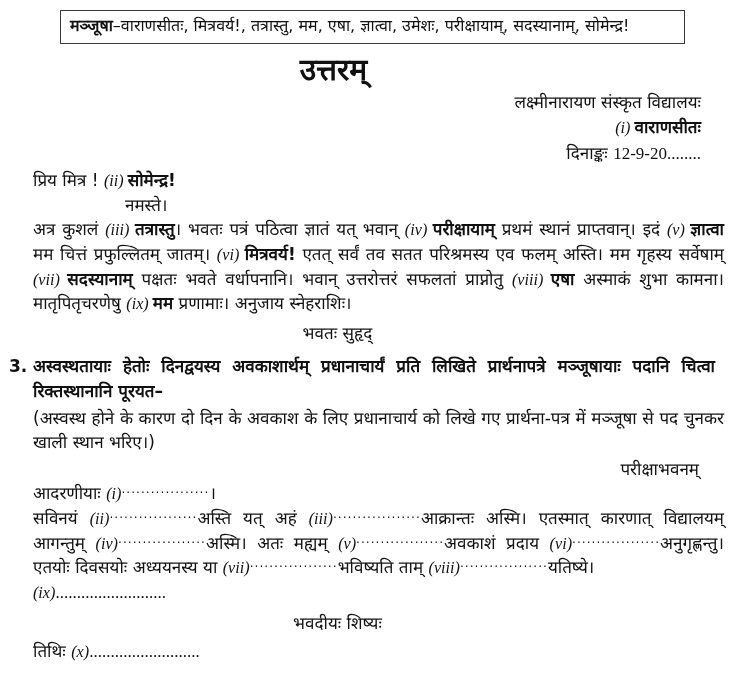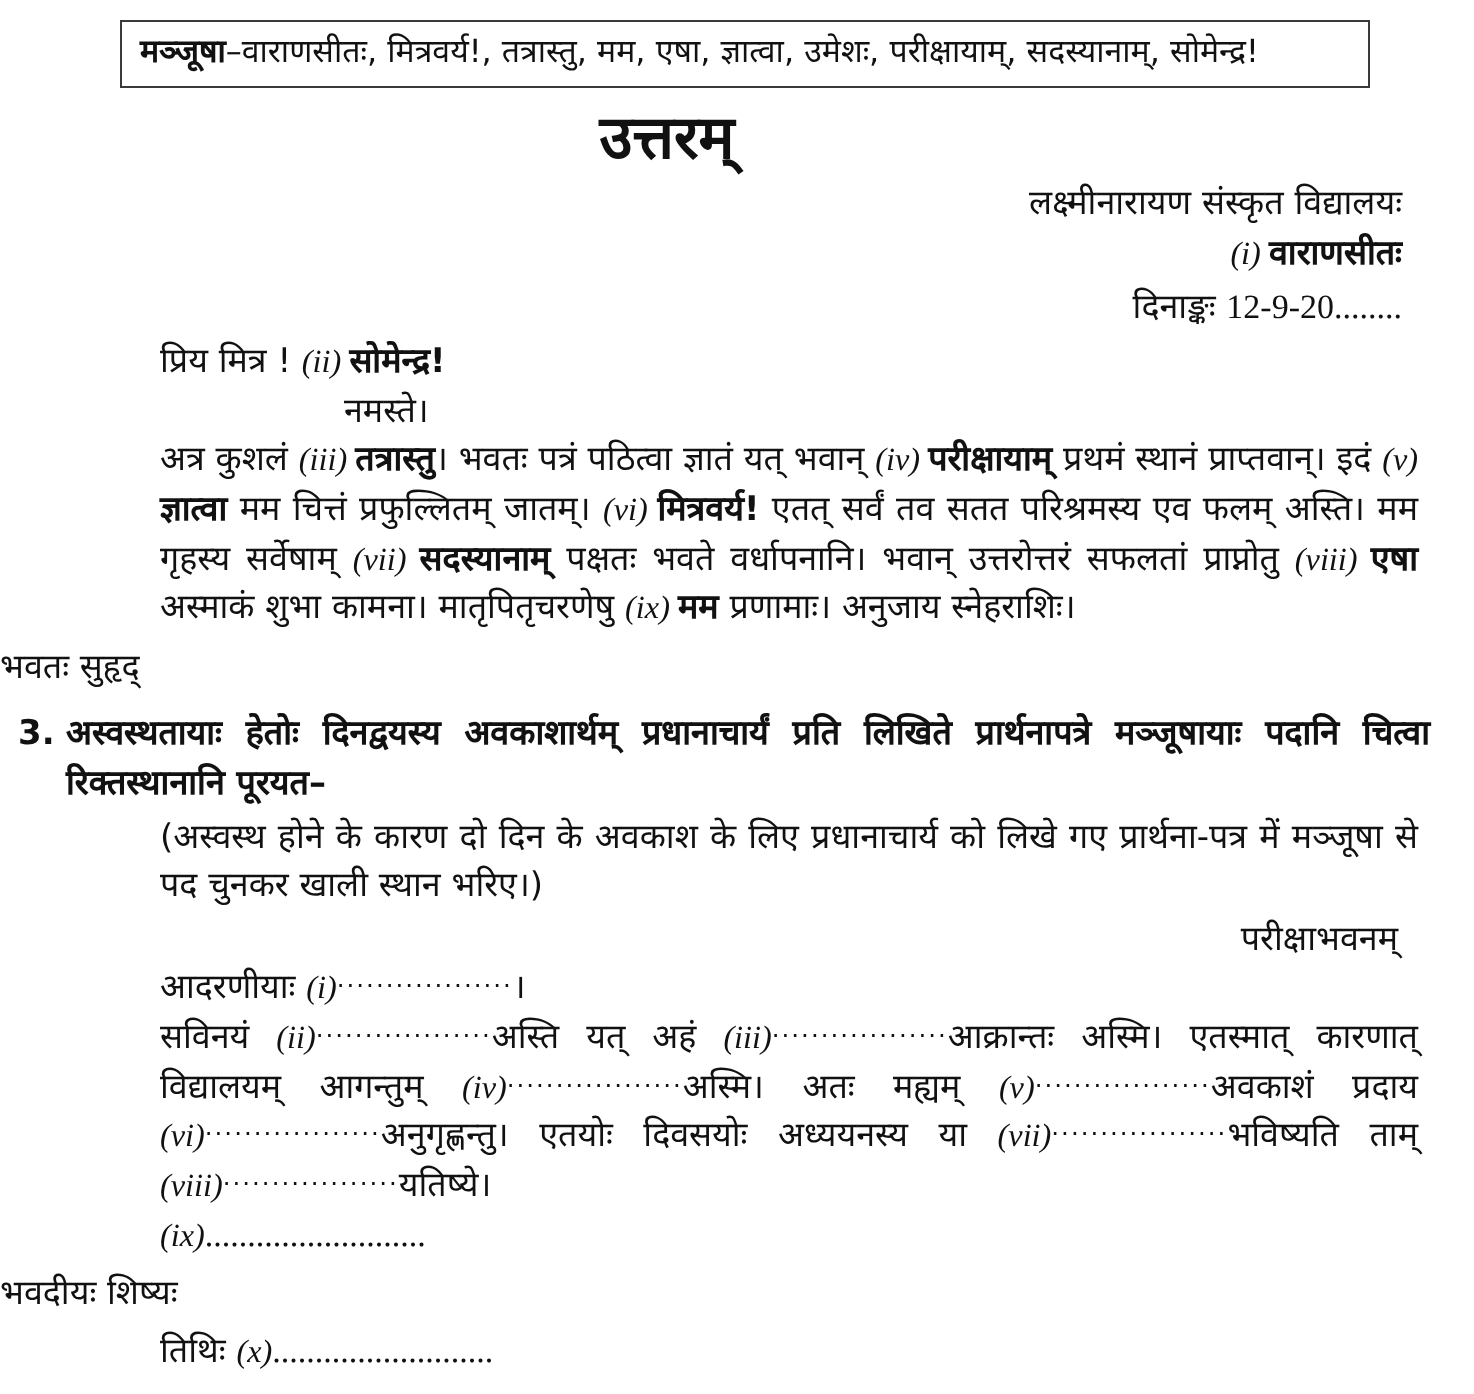--- a/index.html
+++ b/index.html
@@ -22,25 +22,25 @@
     background:#fff;
   }
   .manjusha-box .label{font-weight:700;}
   .box-top{margin:2px 52px 0 60px;}
   .heading{
     text-align:center;font-weight:700;font-size:30px;
     margin:8px 70px 2px 0;line-height:1.2;
   }
   .right-block{text-align:right;padding-right:36px;line-height:1.5;}
   .sender-place{font-size:17px;}
-  .left{padding-left:33px;padding-right:28px;margin-left:47px;}
+  .left{padding-left:33px;padding-right:13px;}
   .greeting{margin-top:2px;}
   .namaste{padding-left:125px;}
   .para{text-align:justify;}
-  .closing-block{text-align:left;padding-right:62px;margin:4px 0 2px 0;line-height:1.55;}
+  .closing-block{text-align:center;padding-right:62px;margin:4px 0 2px 0;line-height:1.55;}
   .q-row{display:flex;margin-top:6px;padding-right:22px;}
   .q-num{font-weight:700;width:33px;padding-left:9px;box-sizing:border-box;flex:none;}
   .q-text{font-weight:700;text-align:justify;flex:1;}
   .hindi{margin-top:2px;}
   .place-right{text-align:right;padding-right:38px;margin-top:2px;}
   .closing2{padding-right:52px;}
   .tithi{margin-top:1px;}
 </style>
 </head>
 <body>

